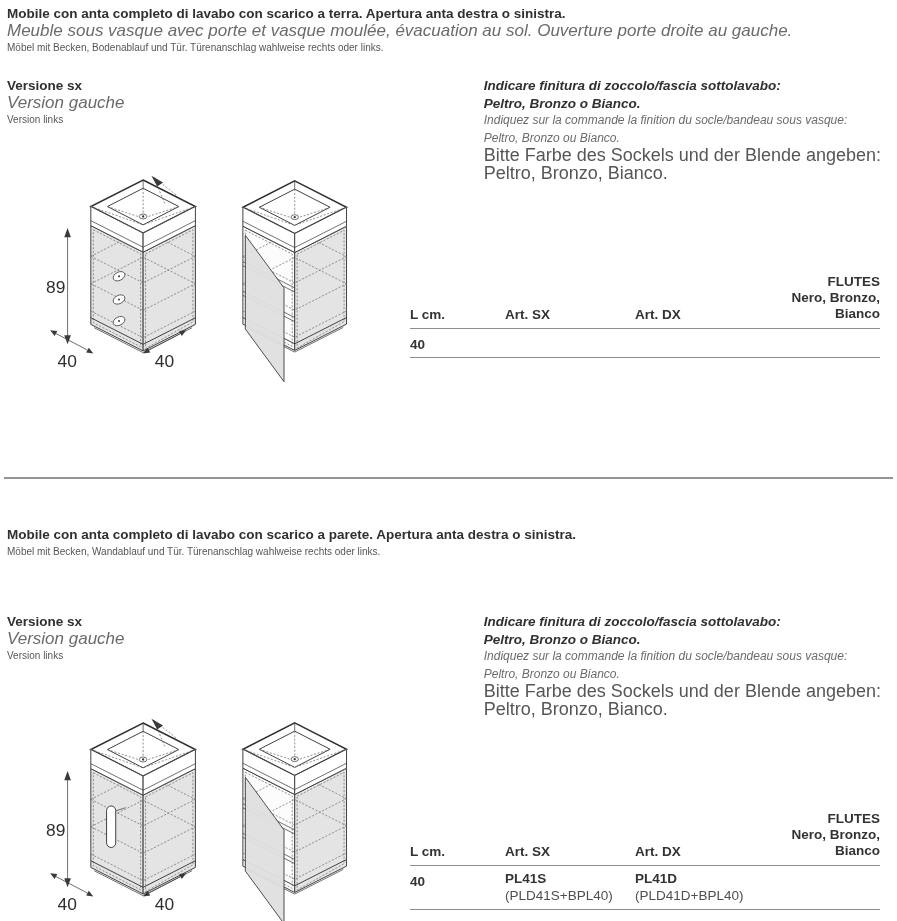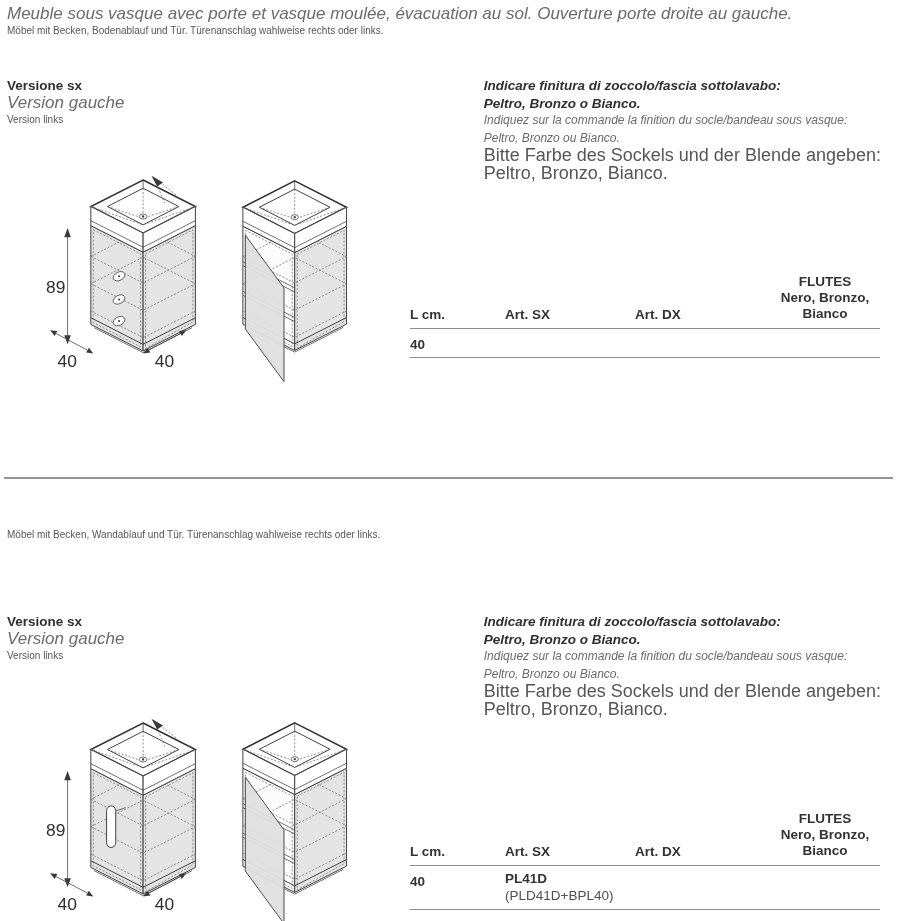--- a/index.html
+++ b/index.html
@@ -29,21 +29,21 @@
   .slot{position:absolute}
   .slot1{left:46px;top:175px;width:166px}
   .slot2{left:233px;top:176px;width:130px}
   .sec2 .slot1{top:198px}
   .sec2 .slot2{top:198px}
 
   .ptable{position:absolute;left:410px;top:274px;width:470px;font-size:13.5px;color:#3a3a3a}
   .sec2 .ptable{top:291px}
   .hrow{display:flex;align-items:flex-end;border-bottom:1.5px solid #8e8e8e;padding-bottom:6px}
   .drow{display:flex;border-bottom:1.5px solid #8e8e8e;padding:4px 0 5px}
-  .c1{width:95px}.c2{width:130px}.c3{width:135px}.c4{width:110px;text-align:center}
+  .c1{width:95px}.c2{width:130px}.c3{width:135px}.c4{width:110px;text-align:right}
   .hrow .cell{font-weight:700;color:#333}
   .flutes{line-height:16px}
   .dim-l{font-weight:700;padding-top:4px;color:#333}
   .code{font-weight:700;color:#333;line-height:17px}
   .detail{color:#4f4f4f;line-height:17px}
 
   .divider{position:absolute;left:4px;top:477px;width:889px;height:2px;background:#949494}
 
   
   .cab-svg{display:block;width:100%;height:auto}
@@ -62,20 +62,21 @@
   .v-knobs .knobs{display:inline}
   .v-handle .handle{display:inline}
   .v-open .door,.v-open .interior{display:inline}
   .v-open .left-face{fill:#fcfcfc}
 </style>
 </head>
 <body>
 
 <section class="sec sec1">
   <div class="intro">
+    <div class="t-it">Mobile con anta completo di lavabo con scarico a terra. Apertura anta destra o sinistra.</div>
     <div class="t-fr">Meuble sous vasque avec porte et vasque moulée, évacuation au sol. Ouverture porte droite au gauche.</div>
     <div class="t-de">Möbel mit Becken, Bodenablauf und Tür. Türenanschlag wahlweise rechts oder links.</div>
   </div>
 
   <div class="version">
     <div class="t-it">Versione sx</div>
     <div class="t-fr">Version gauche</div>
     <div class="t-de">Version links</div>
   </div>
 
@@ -228,20 +229,21 @@
       <div class="cell c1 dim-l">40</div>
       <div class="cell c4"></div>
     </div>
   </div>
 </section>
 
 <div class="divider"></div>
 
 <section class="sec sec2">
   <div class="intro">
+    <div class="t-it">Mobile con anta completo di lavabo con scarico a parete. Apertura anta destra o sinistra.</div>
     <div class="t-de">Möbel mit Becken, Wandablauf und Tür. Türenanschlag wahlweise rechts oder links.</div>
   </div>
 
   <div class="version">
     <div class="t-it">Versione sx</div>
     <div class="t-fr">Version gauche</div>
     <div class="t-de">Version links</div>
   </div>
 
   <div class="note">
@@ -384,20 +386,24 @@
       <div class="cell c2">Art. SX</div>
       <div class="cell c3">Art. DX</div>
       <div class="cell c4 flutes">
         <div>FLUTES</div>
         <div>Nero, Bronzo,</div>
         <div>Bianco</div>
       </div>
     </div>
     <div class="drow">
       <div class="cell c1 dim-l">40</div>
+      <div class="cell c2">
+        <div class="code">PL41S</div>
+        <div class="detail">(PLD41S+BPL40)</div>
+      </div>
       <div class="cell c3">
         <div class="code">PL41D</div>
         <div class="detail">(PLD41D+BPL40)</div>
       </div>
       <div class="cell c4"></div>
     </div>
   </div>
 </section>
 
 </body></html>

